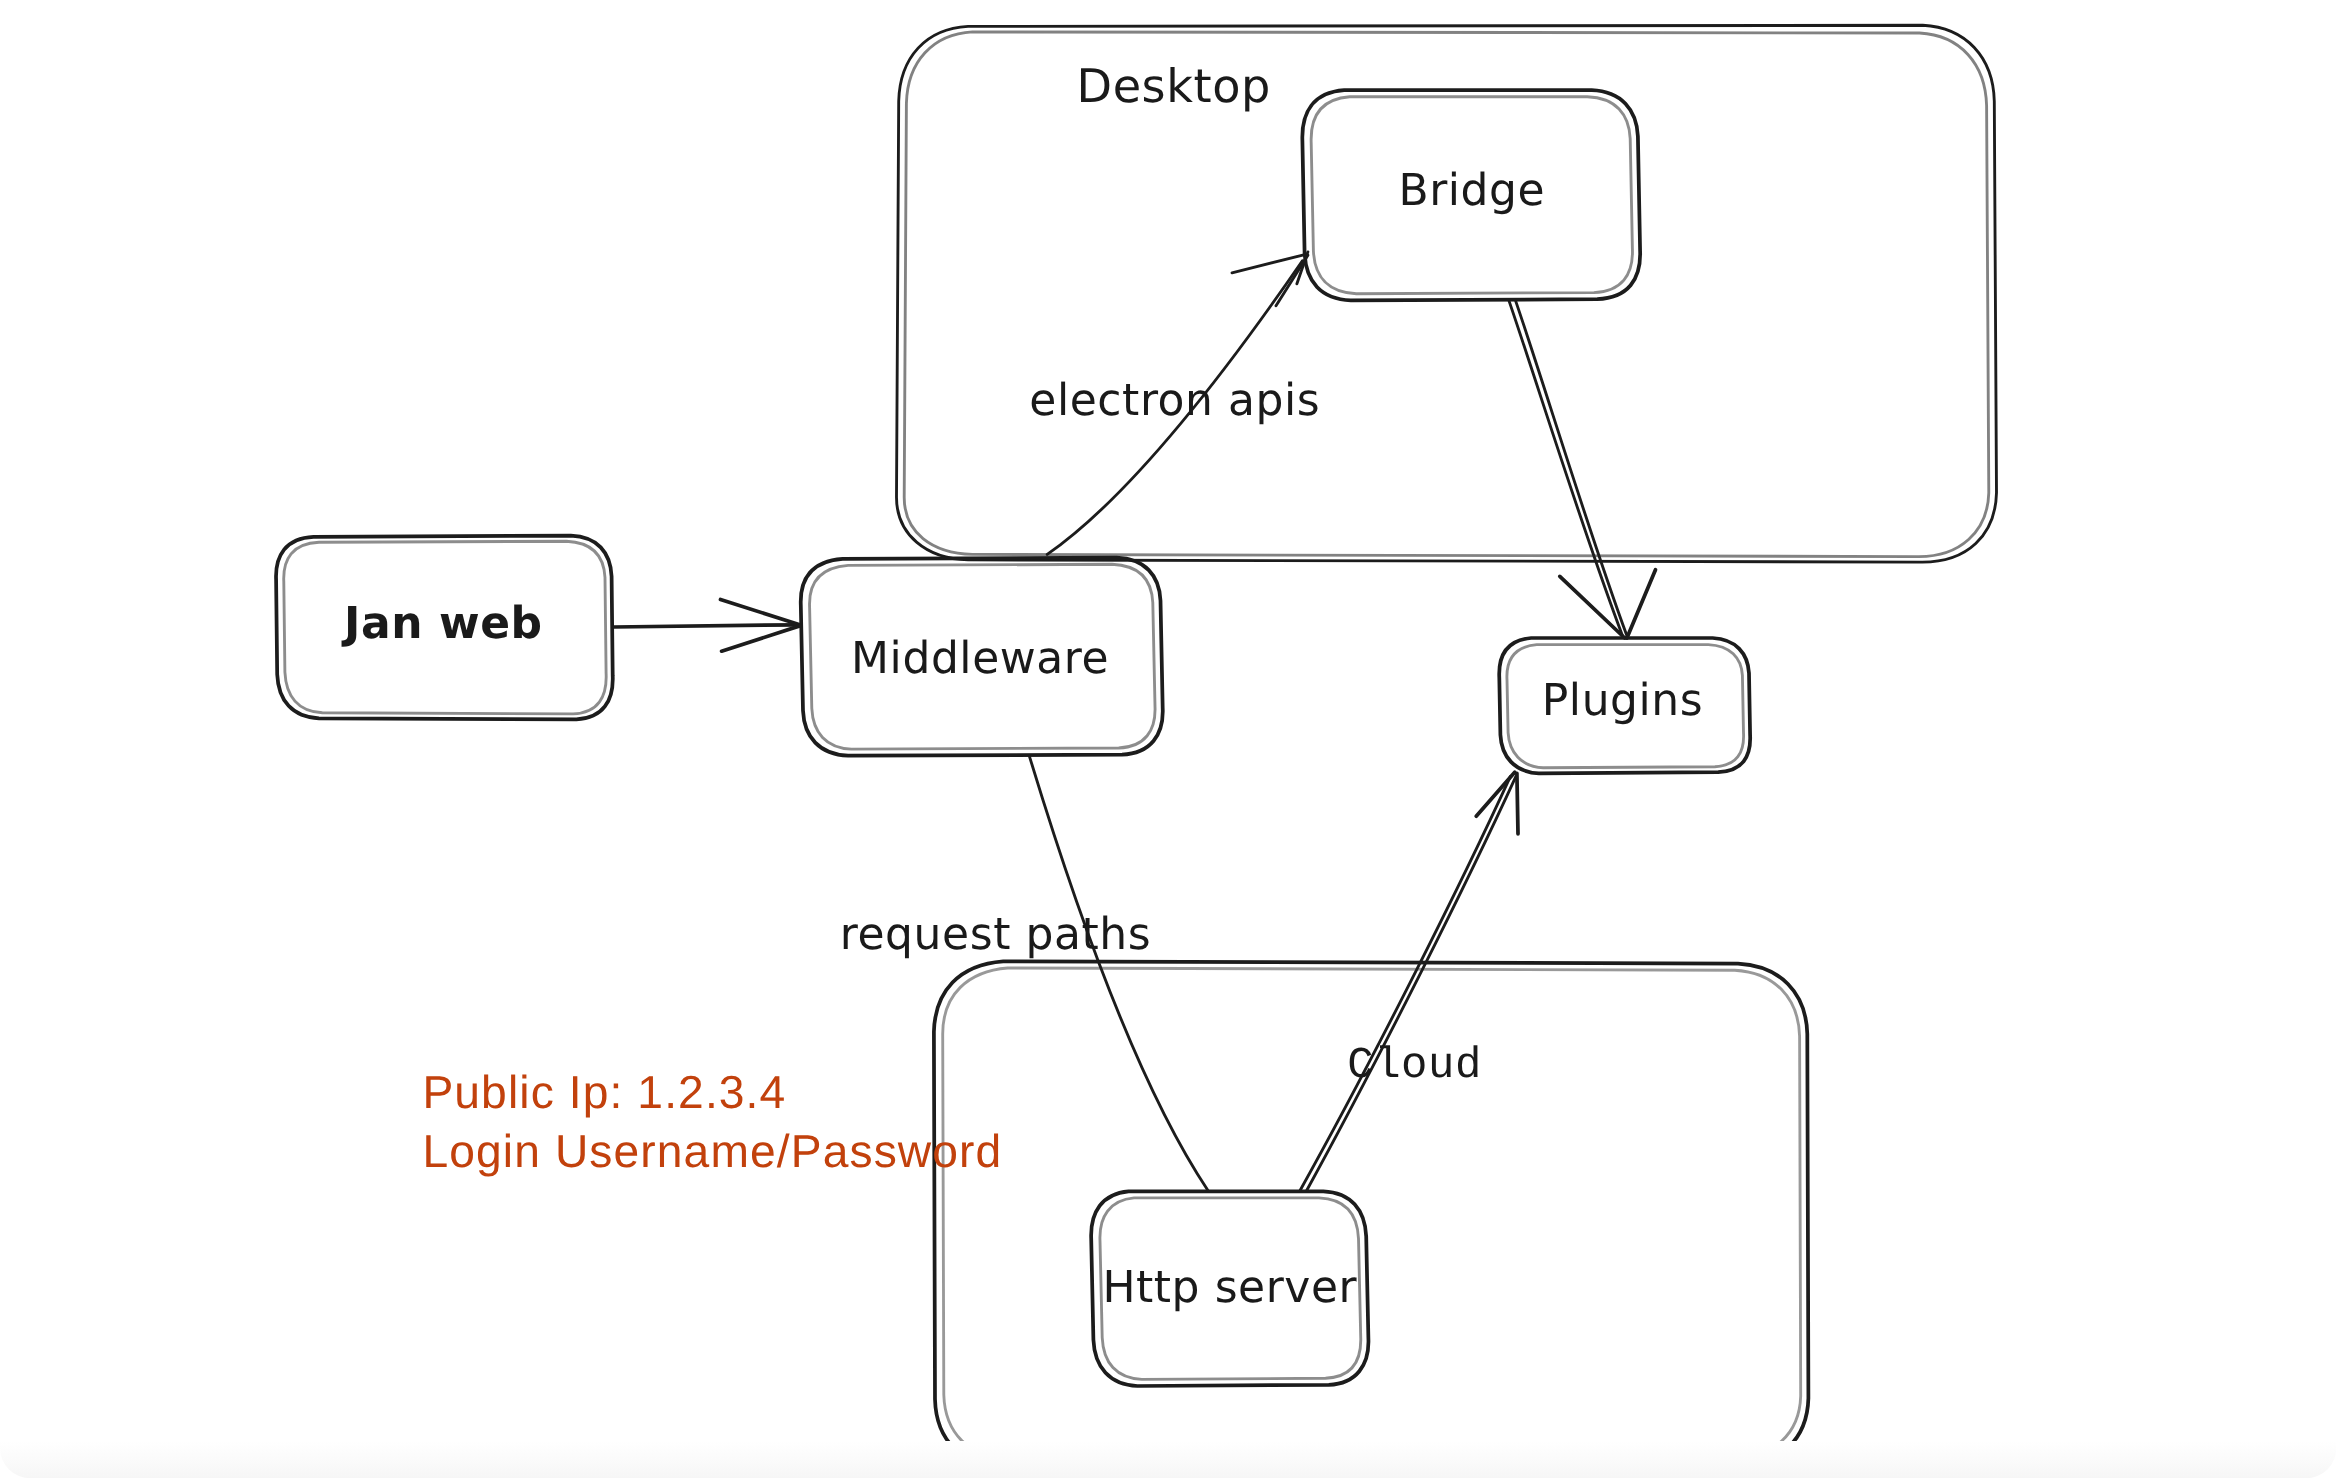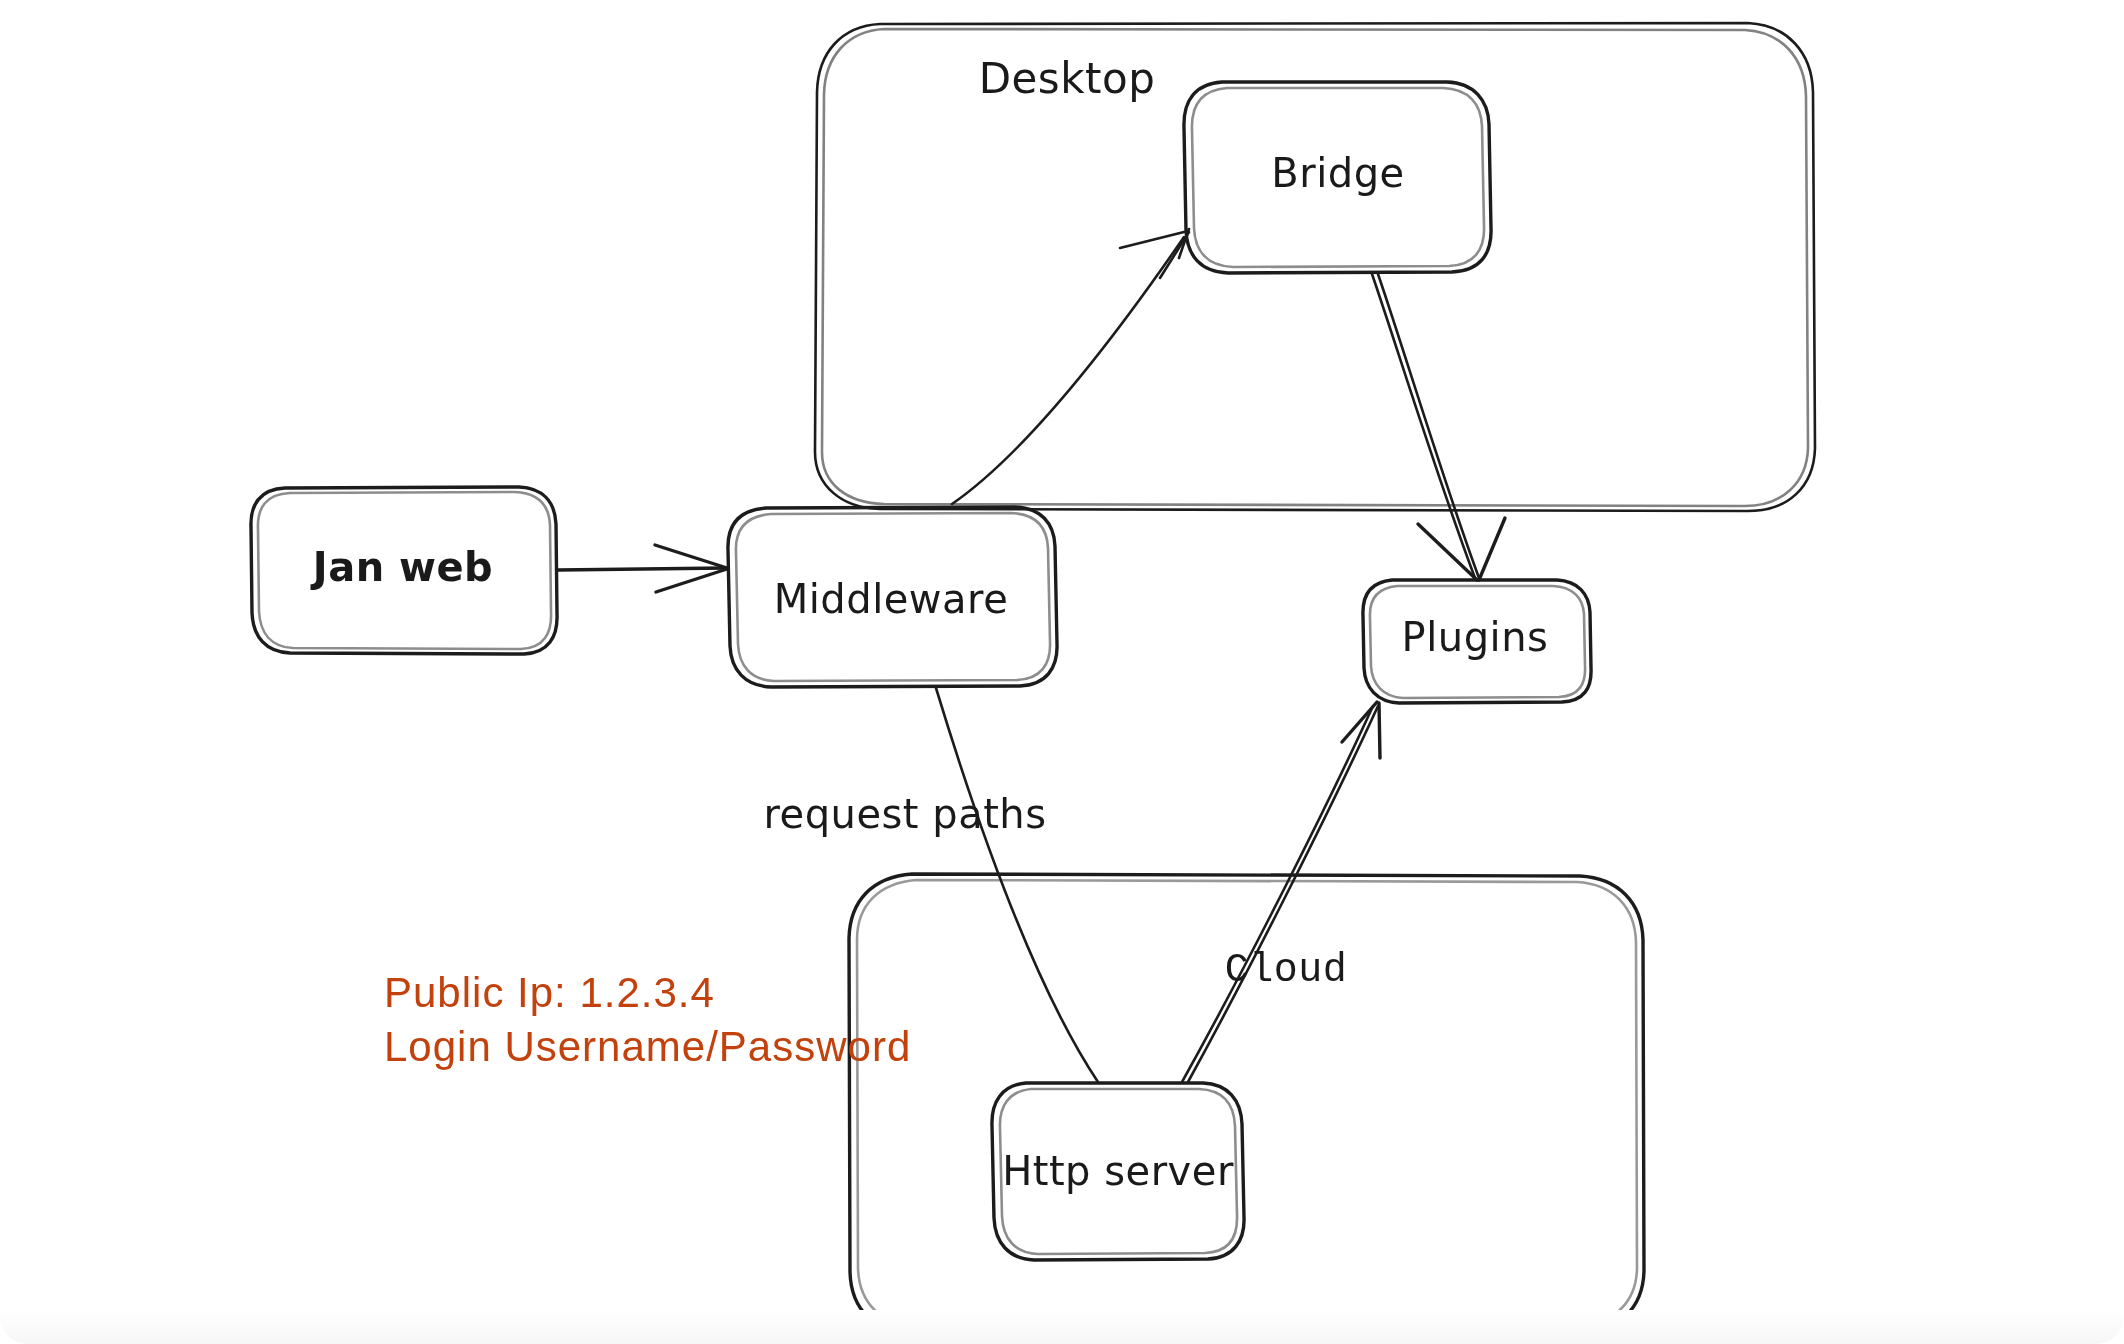--- a/index.html
+++ b/index.html
@@ -242,22 +242,23 @@
   <div class="label node-label" style="left:1338px; top:173px;">Bridge</div>
 
   <div class="label node-label" style="left:403px; top:567px;font-weight:bold;">Jan web</div>
 
   <div class="label node-label" style="left:891px; top:599px;">Middleware</div>
 
   <div class="label node-label" style="left:1475px; top:637px;">Plugins</div>
 
   <div class="label node-label" style="left:1118px; top:1171px;">Http server</div>
 
-
-  <div class="label edge-label" style="left:905px; top:814px;">request paths</div>
+  <div class="label edge-label" style="left:1068px; top:364px;">electron apis</div>
+
+  <div class="label edge-label" style="left:905px; top:850px;">request paths</div>
 
   <div class="label edge-label" style="left:1286px; top:970px;font-family:Liberation Mono, monospace;">Cloud</div>
 
   <div id="note-block" style="left:356px; top:966px;">
     <div class="note-line">Public Ip: 1.2.3.4</div>
     <div class="note-line">Login Username/Password</div>
   </div>
 
   <div id="bottom-fade"></div>
 

